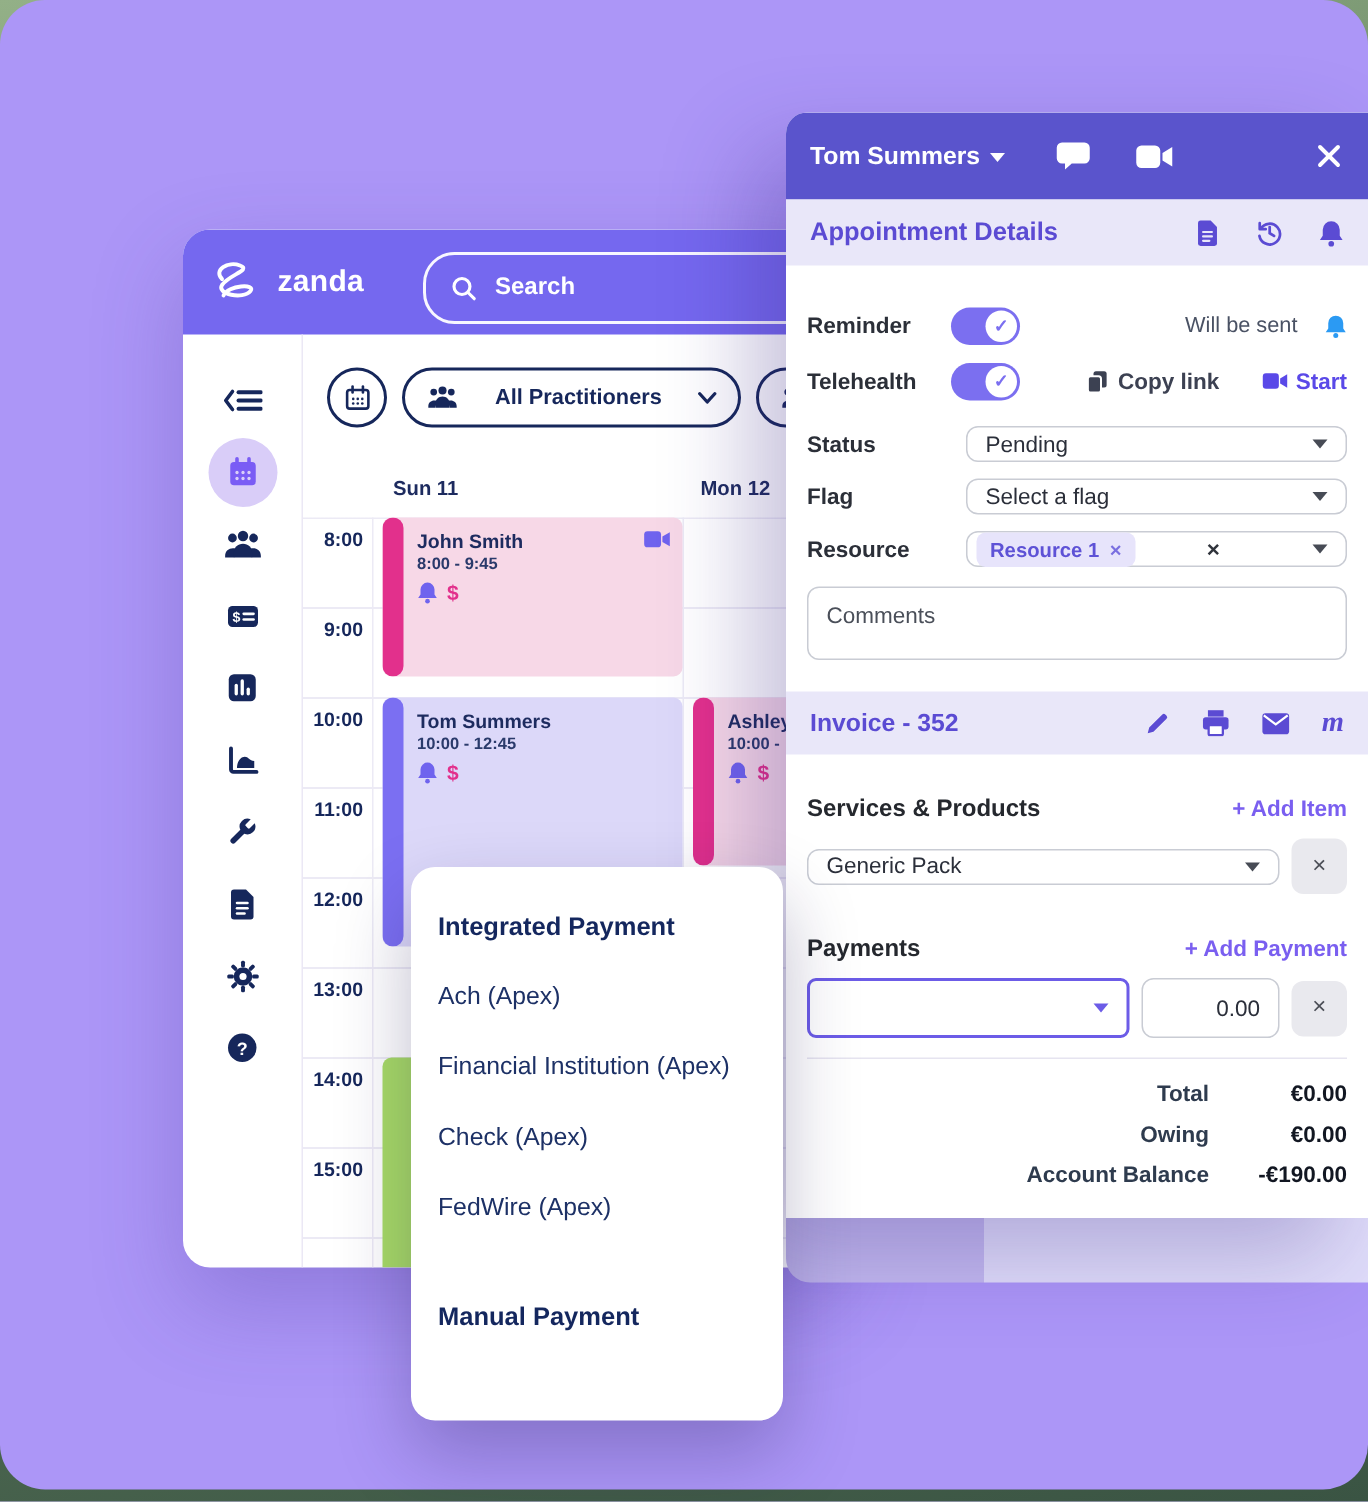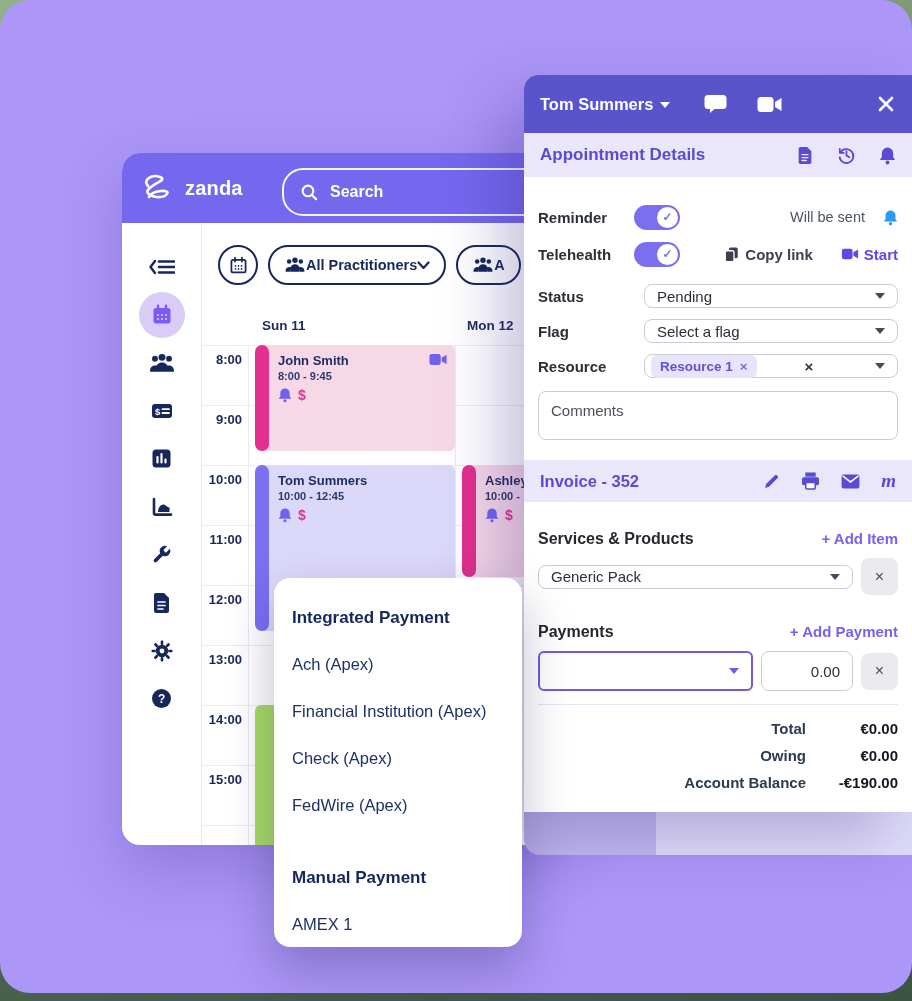--- a/index.html
+++ b/index.html
@@ -23,21 +23,21 @@
   .sidebar { width:80px; border-right:1px solid #ebe8f5; display:flex; flex-direction:column;
     align-items:center; padding-top:30px; gap:21px; color:#1b2a5b; }
   .sb-item { height:27px; display:flex; align-items:center; justify-content:center; }
   .sb-active { width:46px; height:46px; border-radius:50%; background:#d9cdf8; color:#7a5cf5;
     display:flex; align-items:center; justify-content:center; margin:-8px 0; }
   .cal-main { flex:1; position:relative; }
   .toolbar { position:absolute; top:22px; left:16px; display:flex; gap:10px; align-items:center; z-index:5; }
   .circle-btn { width:40px; height:40px; border-radius:50%; border:2px solid #16275b; background:#fff;
     display:flex; align-items:center; justify-content:center; color:#16275b; flex:0 0 auto; }
   .pill-btn { height:40px; border:2px solid #16275b; border-radius:20px; background:#fff;
-    display:flex; align-items:center; gap:0; padding:0 14px; color:#16275b;
+    display:flex; align-items:center; gap:24px; padding:0 14px; color:#16275b;
     font-size:14.5px; font-weight:700; white-space:nowrap; flex:0 0 auto; }
   .day-label { position:absolute; top:95px; font-size:13.5px; font-weight:700; color:#1d2b5f; }
   .grid-lines { position:absolute; left:0; right:0; top:122px; bottom:0;
     background:repeating-linear-gradient(to bottom,#eceaf5 0 1px,transparent 1px 60px); }
   .vline { position:absolute; top:122px; bottom:0; width:1px; background:#eceaf5; }
   .time-label { position:absolute; left:0; width:40px; text-align:right;
     font-size:13px; font-weight:700; color:#16275b; }
   .event { position:absolute; border-radius:6px; display:flex; overflow:hidden; }
   .event .bar { width:14px; border-radius:7px; flex:0 0 auto; }
   .event .ev-body { padding:8px 8px 0 9px; flex:1; position:relative; }
@@ -357,21 +357,20 @@
     </div>
   </div>
 
   <div class="menu">
     <div class="menu-h">Integrated Payment</div>
     <div class="menu-i">Ach (Apex)</div>
     <div class="menu-i">Financial Institution (Apex)</div>
     <div class="menu-i">Check (Apex)</div>
     <div class="menu-i">FedWire (Apex)</div>
     <div class="menu-h mh2">Manual Payment</div>
-    <div class="menu-i">AMEX 1</div>
   </div>
 
   <div class="understrip">
     <div class="u-l"></div>
       <div class="u-r"></div>
   </div>
 
   <div class="panel">
     <div class="panel-header">
       <div class="ph-name">

